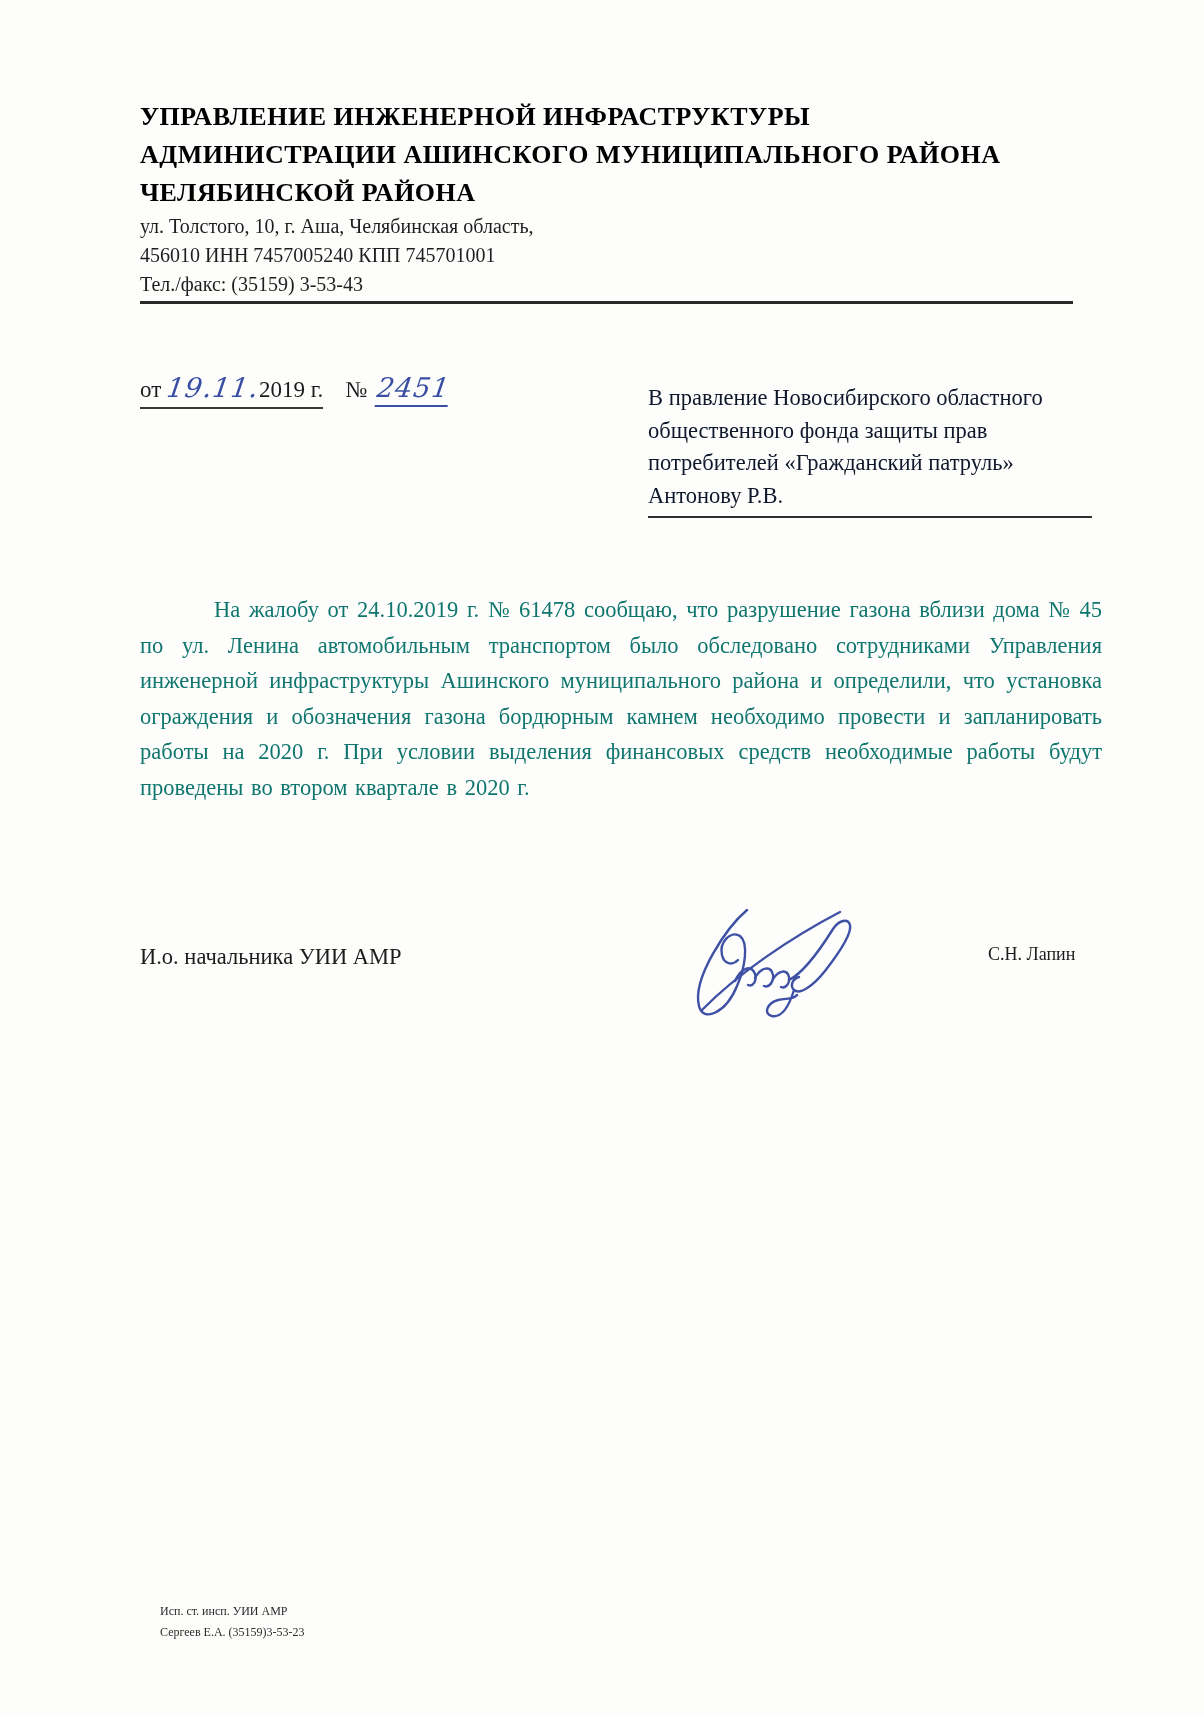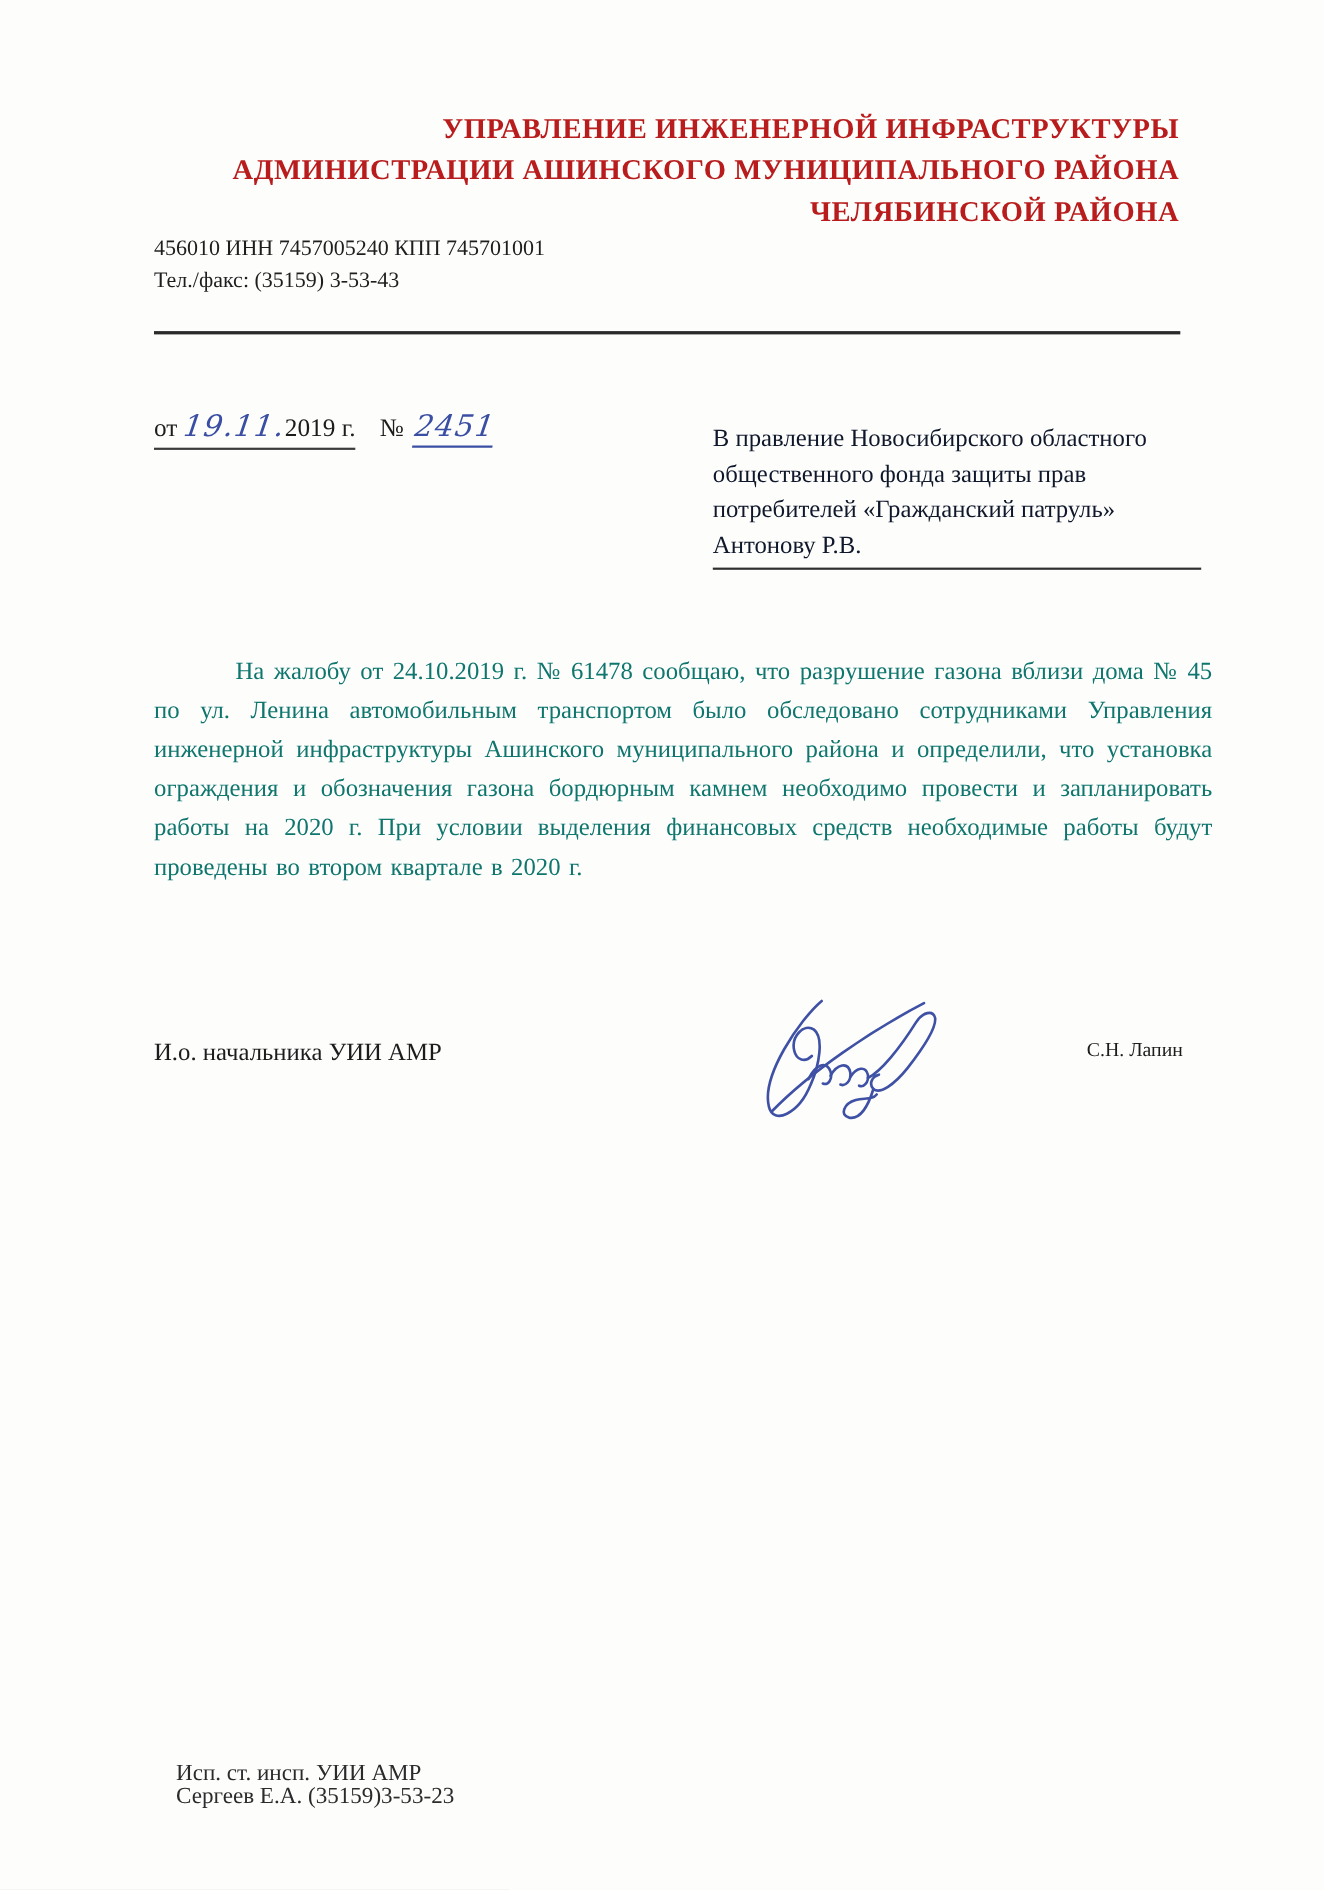--- a/index.html
+++ b/index.html
@@ -17,26 +17,26 @@
     color: #1c1c1c;
     overflow: hidden;
   }
 
   
   .letterhead {
     position: absolute;
     top: 98px;
     left: 140px;
     width: 932px;
-    text-align: right;
+    text-align: left;
     font-weight: bold;
     font-size: 26px;
     line-height: 38px;
     letter-spacing: 0.5px;
-    color: #b91c1c;
+    color: #000000;
   }
 
   
   .contact {
     position: absolute;
     top: 212px;
     left: 140px;
     font-size: 20px;
     line-height: 29px;
     color: #1e1e1e;
@@ -128,37 +128,38 @@
     top: 944px;
     left: 988px;
     font-size: 18px;
   }
 
   
   .footer {
     position: absolute;
     top: 1601px;
     left: 160px;
-    font-size: 21px;
+    font-size: 12px;
     line-height: 21px;
     color: #2b2b2b;
   }
 </style>
 </head>
 <body>
 
 <div class="page">
 
   <div class="letterhead">
     <div>УПРАВЛЕНИЕ ИНЖЕНЕРНОЙ ИНФРАСТРУКТУРЫ</div>
     <div>АДМИНИСТРАЦИИ АШИНСКОГО МУНИЦИПАЛЬНОГО РАЙОНА</div>
     <div>ЧЕЛЯБИНСКОЙ РАЙОНА</div>
   </div>
 
   <div class="contact">
+    <div>ул. Толстого, 10, г. Аша, Челябинская область,</div>
     <div>456010 ИНН 7457005240 КПП 745701001</div>
     <div>Тел./факс: (35159) 3-53-43</div>
   </div>
 
   <div class="head-rule"></div>
 
   <div class="ref-line">
     <span class="ref-underlined"><span>от </span><span class="handwriting">19.11.</span><span>2019 г.</span></span><span class="ref-no">№</span><span class="handwriting hw-number">2451</span>
   </div>
 

